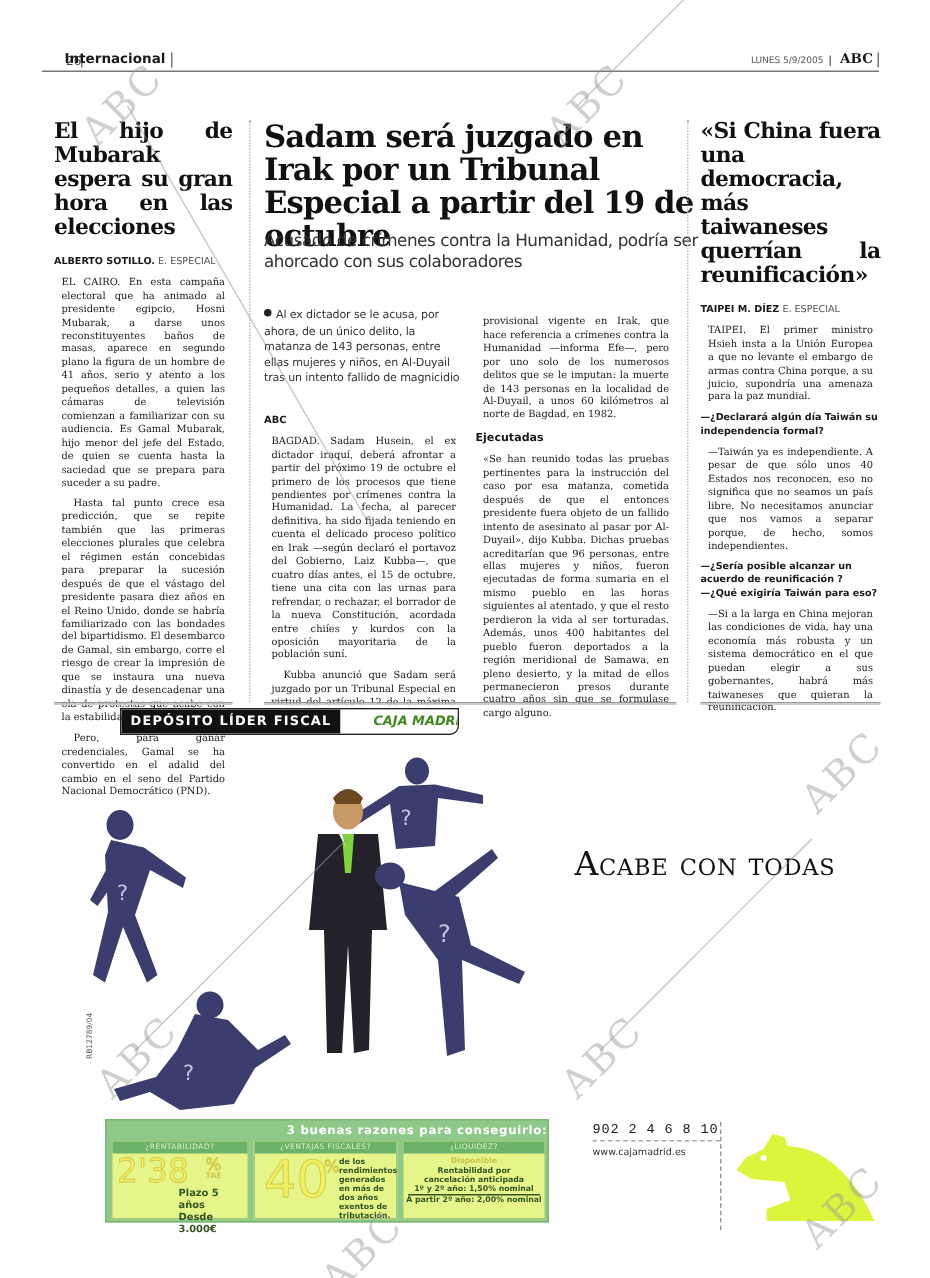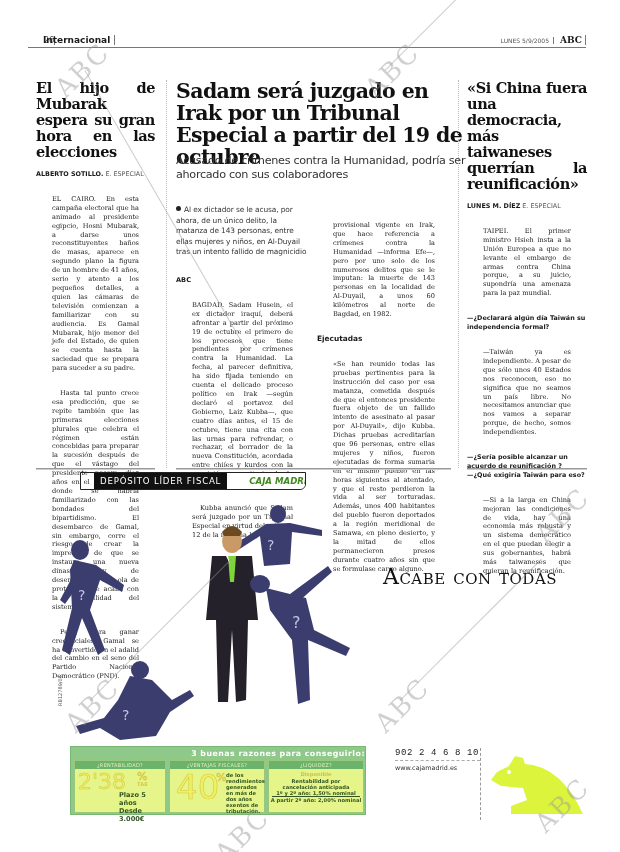--- a/index.html
+++ b/index.html
@@ -6,21 +6,21 @@
   html, body { width: 620px; height: 852px; background: #fff; overflow: hidden; }
   body { position: relative; font-family: "DejaVu Serif", serif; color: #1a1a1a; }
 
   .header { position: absolute; left: 28px; top: 36px; width: 558px; height: 12px; border-bottom: 1px solid #777; }
   .header .pg { position: absolute; left: 16px; top: 0; font-family: "DejaVu Sans", sans-serif; font-size: 8px; color: #444; padding-right: 0; border-right: 1px solid #777; }
   .header .sect { position: absolute; left: 15px; top: -1px; font-family: "DejaVu Sans", sans-serif; font-size: 9px; font-weight: bold; padding-right: 4px; border-right: 1px solid #777; }
   .header .date { position: absolute; right: 32px; top: 1px; font-family: "DejaVu Sans", sans-serif; font-size: 6px; color: #555; padding-right: 4px; border-right: 1px solid #777; }
   .header .brand { position: absolute; right: 0; top: -1px; font-family: "DejaVu Serif", serif; font-size: 9px; font-weight: bold; padding-right: 3px; border-right: 1px solid #777; }
 
   .col { position: absolute; font-size: 6.6px; line-height: 8.9px; text-align: justify; hyphens: auto; }
-  .col p { margin: 16px; }
+  .col p { margin: 5px; }
   .col p.ind { text-indent: 8px; }
   .hl-small { font-family: "DejaVu Serif", serif; font-weight: bold; font-size: 14.5px; line-height: 16px; letter-spacing: -0.4px; color: #111; }
   .byline { font-family: "DejaVu Sans", sans-serif; font-size: 6.4px; margin-top: 10px; margin-bottom: 1px; }
   .byline b { font-weight: bold; }
   .byline span { color: #555; }
   .qa-q { font-family: "DejaVu Sans", sans-serif; font-weight: bold; font-size: 6.4px; line-height: 8.9px; text-align: left; }
   .subhead { font-family: "DejaVu Sans", sans-serif; font-weight: bold; font-size: 7.4px; margin-top: 7px; }
 
   .main-hl { position: absolute; left: 176px; top: 80px; width: 290px; font-family: "DejaVu Serif", serif; font-weight: bold; font-size: 20.5px; line-height: 22px; letter-spacing: -0.6px; color: #111; }
   .main-sub { position: absolute; left: 176px; top: 154px; width: 290px; font-family: "DejaVu Sans", sans-serif; font-size: 11.2px; line-height: 14px; color: #333; letter-spacing: -0.3px; }
@@ -28,21 +28,21 @@
   .lead .dot { display: inline-block; width: 5px; height: 5px; border-radius: 50%; background: #222; margin-right: 3px; vertical-align: 1px; }
   .abc-by { font-family: "DejaVu Sans", sans-serif; font-weight: bold; font-size: 6.6px; margin-bottom: 1px; }
 
   .rule { position: absolute; height: 0; border-top: 1px solid #999; border-bottom: 1px solid #ccc; }
 
   .vdiv { position: absolute; width: 0; border-left: 1px dotted #bbb; }
 
   
   .ad { position: absolute; left: 60px; top: 470px; width: 540px; height: 360px; }
   .ad-tag { position: absolute; left: 20px; top: 2px; width: 226px; height: 18px; display: flex; border: 1px solid #222; border-radius: 0 0 6px 0; overflow: hidden; }
-  .ad-tag .a { background: #111; color: #fff; font-family: "DejaVu Sans", sans-serif; font-weight: normal; font-size: 8.6px; letter-spacing: 0.8px; padding: 3px 6px; white-space: nowrap; margin-left: 13px; }
+  .ad-tag .a { background: #111; color: #fff; font-family: "DejaVu Sans", sans-serif; font-weight: bold; font-size: 8.6px; letter-spacing: 0.8px; padding: 3px 6px; white-space: nowrap; }
   .ad-tag .b { background: #fff; color: #3f8a1e; font-family: "DejaVu Sans", sans-serif; font-weight: bold; font-size: 8.6px; padding: 3px 22px; white-space: nowrap; font-style: italic; }
   .slogan { position: absolute; left: 295px; top: 96px; width: 230px; text-align: center; font-family: "DejaVu Serif", serif; font-size: 22px; line-height: 22px; font-variant: small-caps; letter-spacing: 0.5px; color: #111; }
   .figure { position: absolute; }
   .reasons { position: absolute; left: 10px; top: 276px; width: 296px; height: 69px; background: #8fc98a; border: 1px solid #7ab775; }
   .reasons .title { position: absolute; left: 0; top: 2px; width: 100%; text-align: right; font-family: "DejaVu Sans", sans-serif; font-weight: bold; font-size: 7.8px; color: #fff; letter-spacing: 0.5px; }
   .reasons .box { position: absolute; top: 13px; height: 53px; background: #e6f58a; border: 1px solid #99c87d; }
   .reasons .box .bh { height: 8px; background: #6bb36a; color: #dff0c0; font-family: "DejaVu Sans", sans-serif; font-size: 5px; text-align: center; line-height: 8px; letter-spacing: 0.3px; }
   .big { position: absolute; font-family: "DejaVu Sans", sans-serif; color: #f0f060; -webkit-text-stroke: 0.6px #d1c94a; font-weight: normal; }
   .small-g { position: absolute; font-family: "DejaVu Sans", sans-serif; font-size: 5.2px; line-height: 6px; color: #335522; font-weight: bold; }
   .contact { position: absolute; left: 335px; top: 278px; width: 86px; height: 72px; border-right: 1px dashed #999; }
@@ -92,21 +92,21 @@
   <p>provisional vigente en Irak, que hace referencia a crímenes contra la Humanidad —informa Efe—, pero por uno solo de los numerosos delitos que se le imputan: la muerte de 143 personas en la localidad de Al-Duyail, a unos 60 kilómetros al norte de Bagdad, en 1982.</p>
   <div class="subhead">Ejecutadas</div>
   <p>«Se han reunido todas las pruebas pertinentes para la instrucción del caso por esa matanza, cometida después de que el entonces presidente fuera objeto de un fallido intento de asesinato al pasar por Al-Duyail», dijo Kubba. Dichas pruebas acreditarían que 96 personas, entre ellas mujeres y niños, fueron ejecutadas de forma sumaria en el mismo pueblo en las horas siguientes al atentado, y que el resto perdieron la vida al ser torturadas. Además, unos 400 habitantes del pueblo fueron deportados a la región meridional de Samawa, en pleno desierto, y la mitad de ellos permanecieron presos durante cuatro años sin que se formulase cargo alguno.</p>
 </div>
 
 <div class="vdiv" style="left:458px; top:80px; height:388px;"></div>
 
 <div class="col" style="left:467px; top:80px; width:120px;">
   <div class="hl-small">«Si China fuera una democracia, más taiwaneses querrían la reunificación»</div>
   <div class="byline">
-    <b>LUNES M. DÍEZ</b>
+    <b>TAIPEI M. DÍEZ</b>
     <span>E. ESPECIAL</span>
   </div>
   <p>TAIPEI. El primer ministro Hsieh insta a la Unión Europea a que no levante el embargo de armas contra China porque, a su juicio, supondría una amenaza para la paz mundial.</p>
   <div class="qa-q">—¿Declarará algún día Taiwán su independencia formal?</div>
   <p>—Taiwán ya es independiente. A pesar de que sólo unos 40 Estados nos reconocen, eso no significa que no seamos un país libre. No necesitamos anunciar que nos vamos a separar porque, de hecho, somos independientes.</p>
   <div class="qa-q">—¿Sería posible alcanzar un acuerdo de reunificación ?</div>
   <div class="qa-q">—¿Qué exigiría Taiwán para eso?</div>
   <p>—Si a la larga en China mejoran las condiciones de vida, hay una economía más robusta y un sistema democrático en el que puedan elegir a sus gobernantes, habrá más taiwaneses que quieran la reunificación.</p>
 </div>
 

